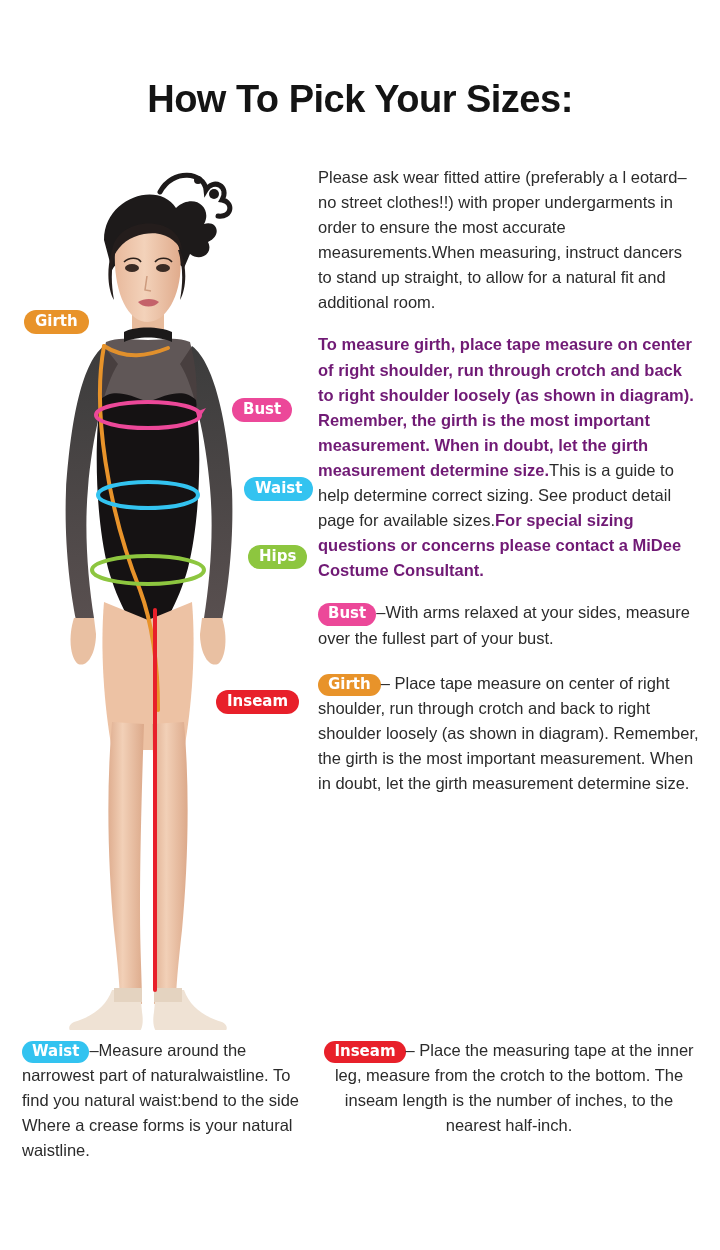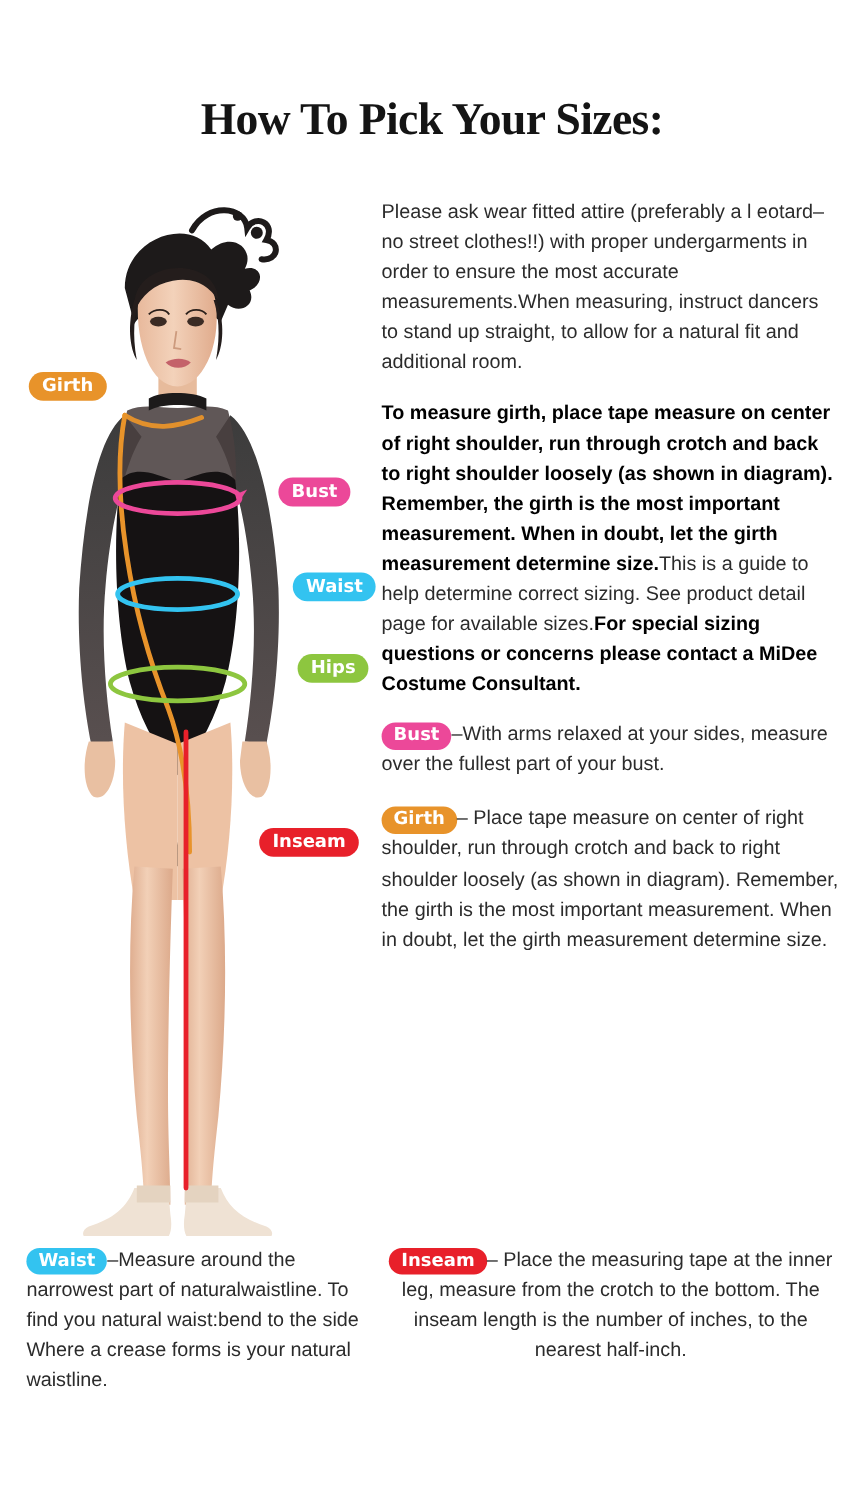--- a/index.html
+++ b/index.html
@@ -25,21 +25,21 @@
   .title {
     position: absolute;
     top: 78px;
     left: 0;
     width: 720px;
     text-align: center;
     font-size: 38px;
     font-weight: bold;
     letter-spacing: -0.5px;
     color: #141414;
-    font-family: Liberation Serif, serif;
+    font-family: Liberation Sans, sans-serif;
   }
 
   
   .figure-col {
     position: absolute;
     top: 150px;
     left: 8px;
     width: 300px;
     height: 880px;
   }
@@ -75,21 +75,21 @@
     position: absolute;
     top: 165px;
     left: 318px;
     width: 382px;
     font-size: 16.5px;
     line-height: 1.52;
     color: #2b2b2b;
   }
   .para { margin: 0 0 17px 0; }
   .red-bold {
-    color: #000000;
+    color: #701a75;
     font-weight: bold;
   }
   .blk { color: #2b2b2b; font-weight: normal; }
 
   
   .pill {
     display: inline-block;
     border-radius: 12px;
     color: #fff;
     font-weight: bold;

